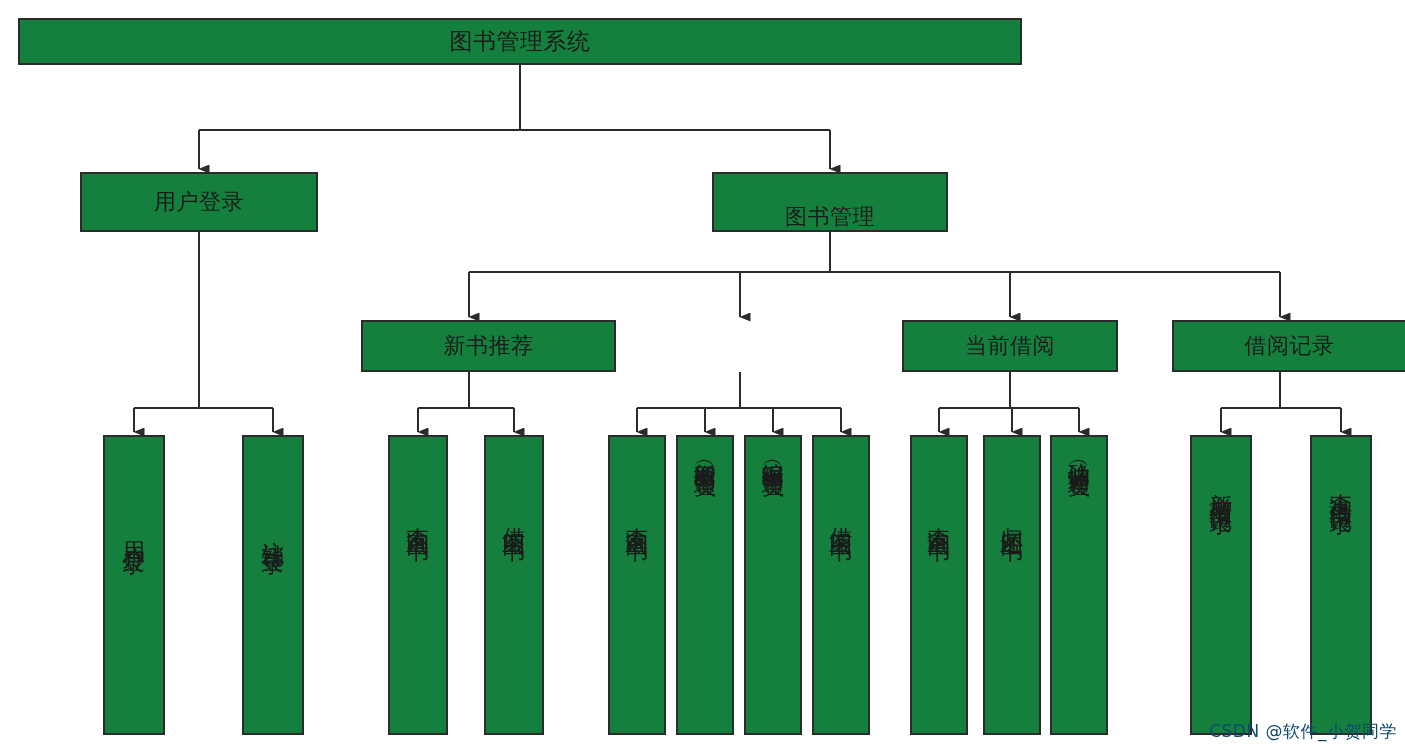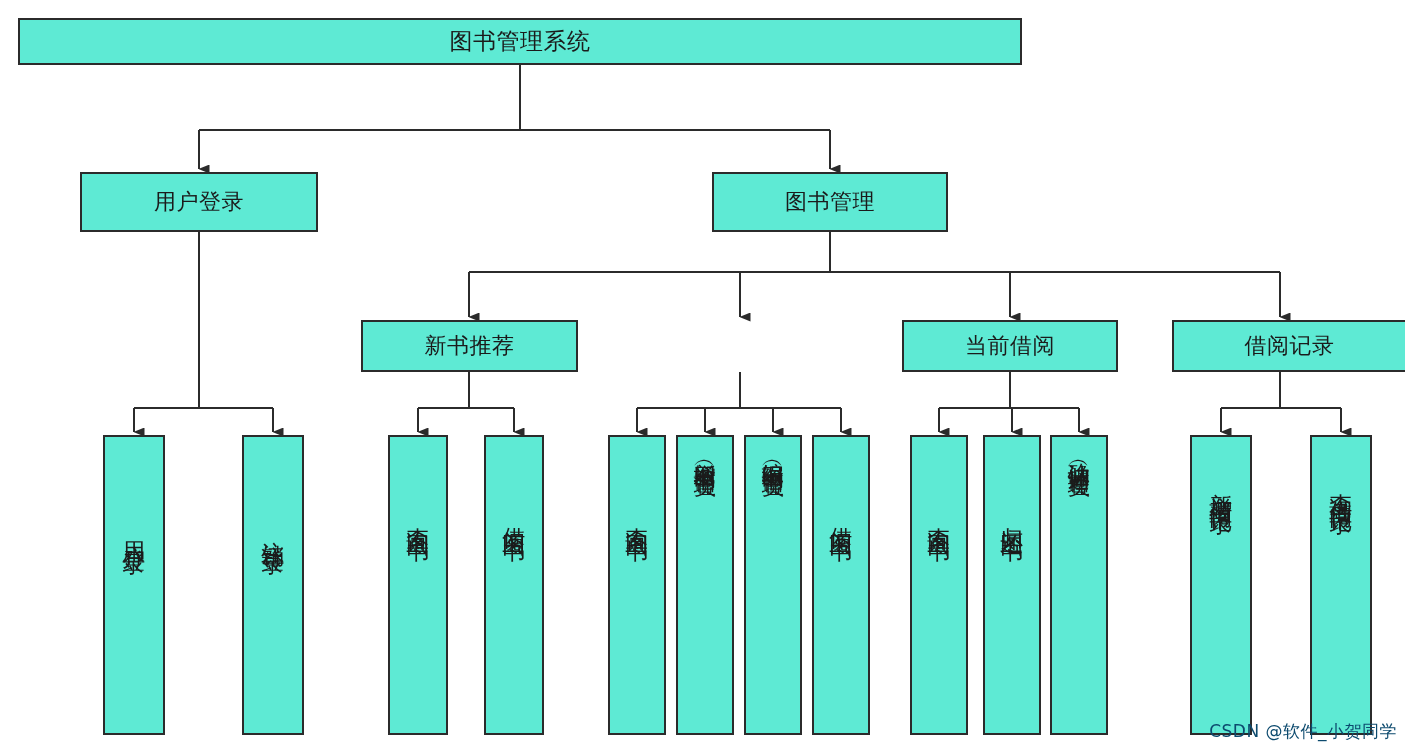--- a/index.html
+++ b/index.html
@@ -8,21 +8,21 @@
     background:#ffffff;
     font-family:"DejaVu Sans","Liberation Sans",sans-serif;
     overflow:hidden;
     position:relative;
   }
   #canvas{position:absolute;left:0;top:0;width:1405px;height:747px;}
   svg.wires{position:absolute;left:0;top:0;width:1405px;height:747px;pointer-events:none;}
 
   .node{
     position:absolute;
-    background:#5eead4;
+    background:#15803d;
     border:2px solid #2b2b2b;
     box-sizing:border-box;
     display:flex;
     align-items:center;
     justify-content:center;
     color:#1b1b1b;
   }
   .node .lbl{
     display:block;
     text-align:center;
@@ -118,25 +118,25 @@
     </g>
   </svg>
 
   <div class="node root" style="left:18px;top:18px;width:1004px;height:47px;">
     <span class="lbl">图书管理系统</span>
   </div>
 
   <div class="node lvl2" style="left:80px;top:172px;width:238px;height:60px;">
     <span class="lbl">用户登录</span>
   </div>
-  <div class="node lvl2" style="left:712px;top:172px;width:236px;height:60px;">
+  <div class="node lvl2" style="left:712px;top:172px;width:236px;height:60px;align-items:flex-end;">
     <span class="lbl">图书管理</span>
   </div>
 
-  <div class="node lvl3" style="left:361px;top:320px;width:217px;height:52px;">
+  <div class="node lvl3" style="left:361px;top:320px;width:255px;height:52px;">
     <span class="lbl">新书推荐</span>
   </div>
   <div class="node lvl3" style="left:902px;top:320px;width:216px;height:52px;justify-content:center;">
     <span class="lbl">当前借阅</span>
   </div>
   <div class="node lvl3" style="left:1172px;top:320px;width:235px;height:52px;">
     <span class="lbl">借阅记录</span>
   </div>
 
   <div class="node leaf" style="left:103px;top:435px;width:62px;height:300px;padding-top:86px;">

